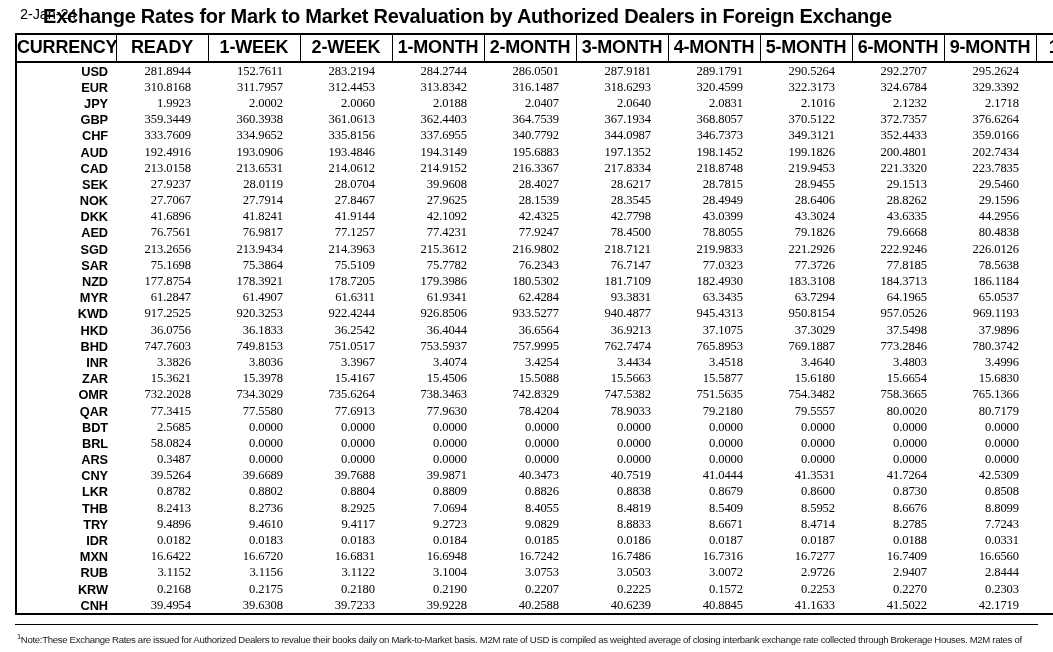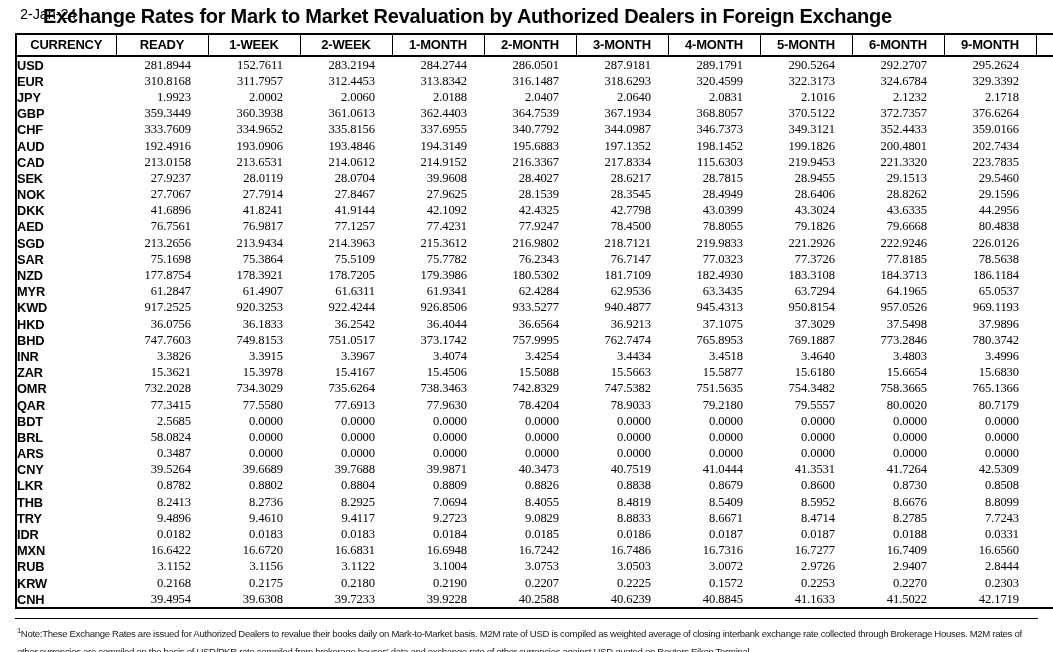--- a/index.html
+++ b/index.html
@@ -57,21 +57,21 @@
   
   .rates-table {
     border-collapse: collapse;
     table-layout: fixed;
     width: 1023px;
     margin: 0 15px;
     border: 2.2px solid #000;
   }
   .rates-table thead th {
     font-family: "Liberation Sans", sans-serif;
-    font-size: 13px;
+    font-size: 18px;
     font-weight: bold;
     letter-spacing: -0.2px;
     text-align: center;
     padding: 2px 0 3px 0;
     border-right: 1.6px solid #000;
     border-bottom: 2.2px solid #000;
     background: #ffffff;
     white-space: nowrap;
   }
   .rates-table thead th:last-child { border-right: none; }
@@ -81,21 +81,21 @@
     font-size: 12.6px;
     padding: 0.6px 0 0.6px 0;
     border: none;
     background: #ffffff;
     white-space: nowrap;
   }
   .rates-table tbody td.cur {
     font-family: "Liberation Sans", sans-serif;
     font-size: 12.8px;
     font-weight: bold;
-    text-align: left;
+    text-align: right;
     letter-spacing: -0.1px;
     padding-right: 8px;
   }
   .rates-table tbody td.num {
     text-align: right;
     padding-right: 17px;
     letter-spacing: -0.1px;
   }
 
   
@@ -252,21 +252,21 @@
           <td class="num">204.9529</td>
         </tr>
         <tr>
           <td class="cur">CAD</td>
           <td class="num">213.0158</td>
           <td class="num">213.6531</td>
           <td class="num">214.0612</td>
           <td class="num">214.9152</td>
           <td class="num">216.3367</td>
           <td class="num">217.8334</td>
-          <td class="num">115.6303</td>
+          <td class="num">218.8748</td>
           <td class="num">219.9453</td>
           <td class="num">221.3320</td>
           <td class="num">223.7835</td>
           <td class="num">226.3409</td>
         </tr>
         <tr>
           <td class="cur">SEK</td>
           <td class="num">27.9237</td>
           <td class="num">28.0119</td>
           <td class="num">28.0704</td>
@@ -363,21 +363,21 @@
           <td class="num">186.1184</td>
           <td class="num">187.9335</td>
         </tr>
         <tr>
           <td class="cur">MYR</td>
           <td class="num">61.2847</td>
           <td class="num">61.4907</td>
           <td class="num">61.6311</td>
           <td class="num">61.9341</td>
           <td class="num">62.4284</td>
-          <td class="num">62.9536</td>
+          <td class="num">93.3831</td>
           <td class="num">63.3435</td>
           <td class="num">63.7294</td>
           <td class="num">64.1965</td>
           <td class="num">65.0537</td>
           <td class="num">65.9246</td>
         </tr>
         <tr>
           <td class="cur">KWD</td>
           <td class="num">917.2525</td>
           <td class="num">920.3253</td>
@@ -403,33 +403,33 @@
           <td class="num">37.3029</td>
           <td class="num">37.5498</td>
           <td class="num">37.9896</td>
           <td class="num">38.4219</td>
         </tr>
         <tr>
           <td class="cur">BHD</td>
           <td class="num">747.7603</td>
           <td class="num">749.8153</td>
           <td class="num">751.0517</td>
-          <td class="num">373.1742</td>
+          <td class="num">753.5937</td>
           <td class="num">757.9995</td>
           <td class="num">762.7474</td>
           <td class="num">765.8953</td>
           <td class="num">769.1887</td>
           <td class="num">773.2846</td>
           <td class="num">780.3742</td>
           <td class="num">787.8794</td>
         </tr>
         <tr>
           <td class="cur">INR</td>
           <td class="num">3.3826</td>
-          <td class="num">3.3915</td>
+          <td class="num">3.8036</td>
           <td class="num">3.3967</td>
           <td class="num">3.4074</td>
           <td class="num">3.4254</td>
           <td class="num">3.4434</td>
           <td class="num">3.4518</td>
           <td class="num">3.4640</td>
           <td class="num">3.4803</td>
           <td class="num">3.4996</td>
           <td class="num">3.5178</td>
         </tr>

